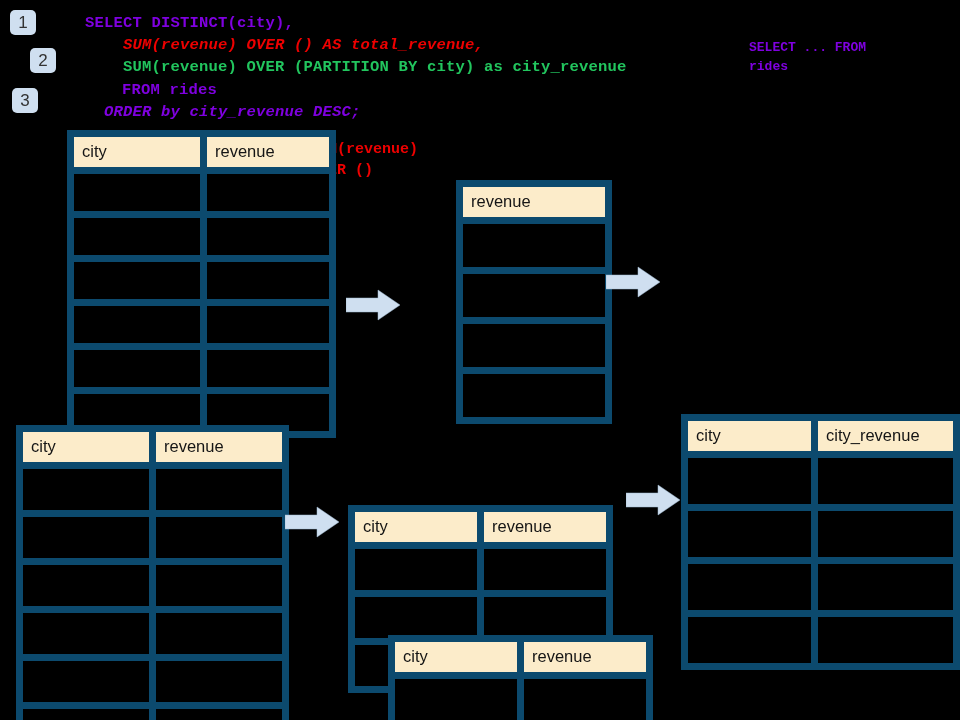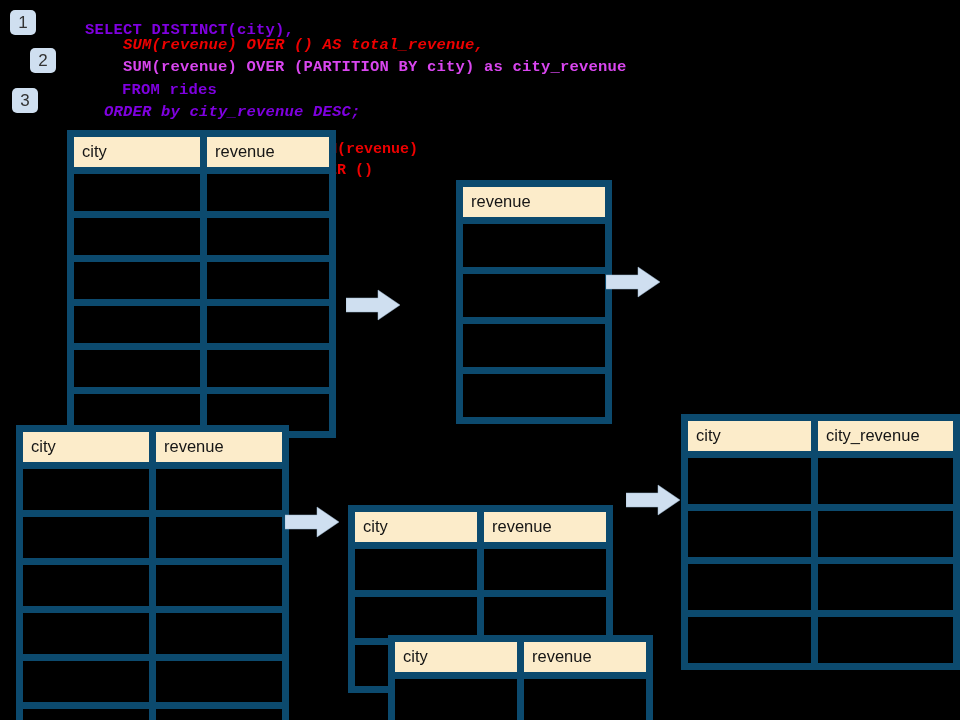--- a/index.html
+++ b/index.html
@@ -37,21 +37,21 @@
     position: absolute;
     font-family: "Liberation Mono", monospace;
     font-size: 15.5px;
     font-weight: bold;
     letter-spacing: 0.2px;
     white-space: pre;
     line-height: 22px;
   }
   .code-purple { color: #7f00e0; }
   .code-red    { color: #ee0000; }
-  .code-green  { color: #d946ef; text-align: center; }
+  .code-green  { color: #22c55e; text-align: center; }
 
   .note {
     position: absolute;
     font-family: "Liberation Mono", monospace;
     font-weight: bold;
     white-space: pre;
     line-height: 19px;
   }
   .note-purple { color: #7f00e0; font-size: 13px; }
   .note-red    { color: #ee0000; font-size: 15px; line-height: 21px; }
@@ -97,27 +97,29 @@
     </div>
     <div class="badge" style="left:30px; top:48px;">
       <span>2</span>
     </div>
     <div class="badge" style="left:12px; top:88px;">
       <span>3</span>
     </div>
   </div>
 
   <div>
-    <div class="code code-purple" style="left:85px; top:12px;margin-top:7px;">SELECT DISTINCT(city),</div>
+    <div class="code code-purple" style="left:85px; top:12px;">SELECT DISTINCT(city),</div>
     <div class="code code-red" style="left:85px; top:34px;font-style:italic;">    SUM(revenue) OVER () AS total_revenue,</div>
     <div class="code code-green" style="left:85px; top:56px;">    SUM(revenue) OVER (PARTITION BY city) as city_revenue</div>
     <div class="code code-purple" style="left:103px; top:79px;">  FROM rides</div>
     <div class="code code-purple" style="left:85px; top:101px;font-style:italic;">  ORDER by city_revenue DESC;</div>
   </div>
 
+  <div class="note note-purple" style="left:749px; top:38px;">SELECT ... FROM
+rides</div>
 
   <div class="note note-red" style="left:310px; top:139px;">SUM(revenue)
 OVER ()</div>
 
 
   <table class="tbl" style="left:67px; top:130px;">
     <tbody>
         <tr>
       <td class="hdr" style="width:118px;">city</td>
       <td class="hdr" style="width:114px;">revenue</td>

